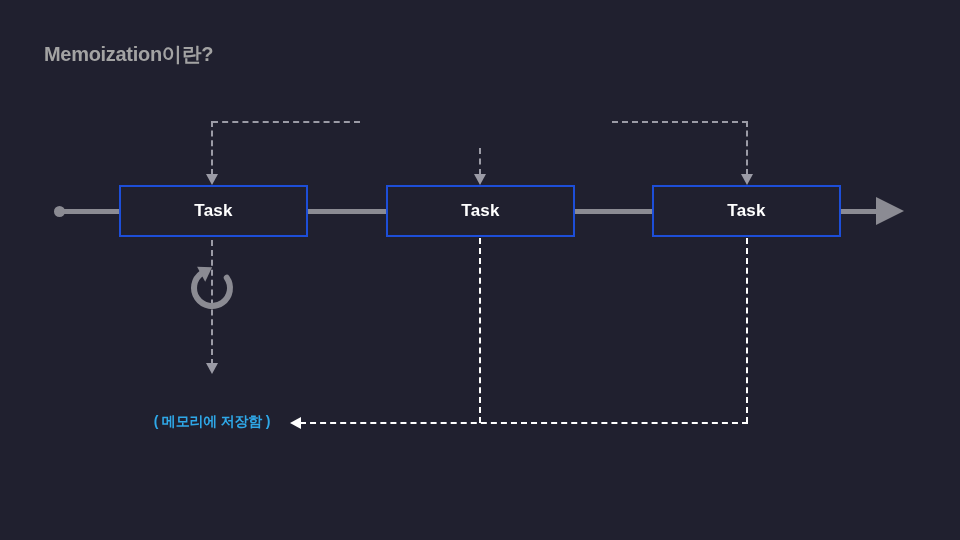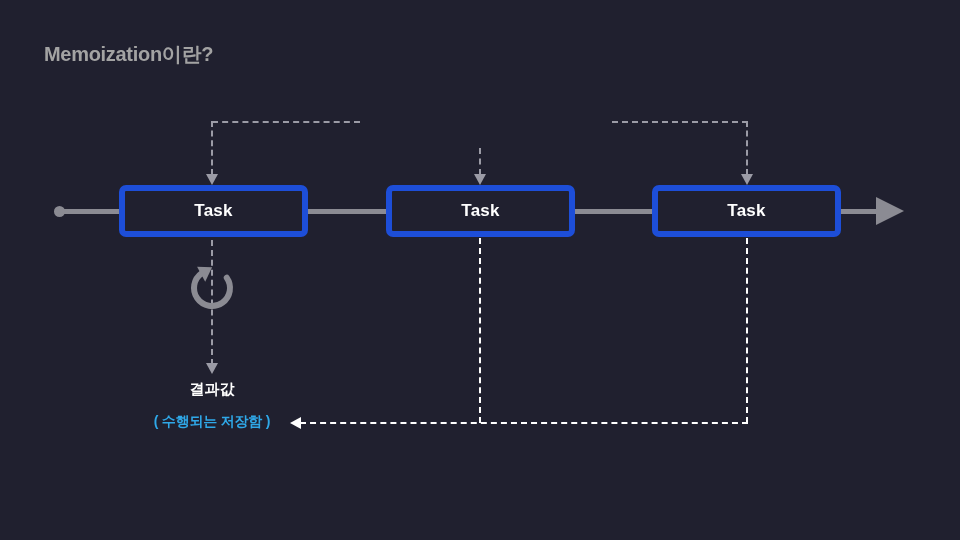--- a/index.html
+++ b/index.html
@@ -60,22 +60,22 @@
     border-left: 28px solid #8b8b93;
   }
 
   
   .task-box {
     position: absolute;
     top: 185px;
     width: 189px;
     height: 52px;
     box-sizing: border-box;
-    border: 6px solid #1d4ed8;
-    border-radius: 7px;
+    border: 2px solid #1d4ed8;
+    border-radius: 0;
     background: #20202f;
     display: flex;
     align-items: center;
     justify-content: center;
   }
   .task-label {
     font-size: 17px;
     font-weight: bold;
     color: #ffffff;
     letter-spacing: 0.2px;
@@ -208,21 +208,20 @@
   </div>
 
   <div class="dash-v-gray" style="left:211px; top:240px; height:125px;"></div>
   <div class="arrow-down-gray" style="left:206px; top:363px;"></div>
 
   <svg id="loop-icon" viewBox="0 0 52 52">
     <path d="M26 8 A18 18 0 1 0 44 26" fill="none" stroke="#8b8b93" stroke-width="6" stroke-linecap="round" transform="rotate(-35 26 26)"></path>
     <polygon points="26,0 38,9 24,17" fill="#8b8b93" transform="rotate(-35 26 26)"></polygon>
   </svg>
 
-  <div id="result-label">결과값</div>
-  <div id="memory-label">( 수행되는 저장함 )</div>
+  <div id="memory-label">( 메모리에 저장함 )</div>
 
   <div class="dash-v-white" style="left:479px; top:238px; height:185px;"></div>
   <div class="dash-v-white" style="left:746px; top:238px; height:185px;"></div>
   <div class="dash-h-white" style="left:300px; width:448px;"></div>
   <div class="arrow-left-white" style="left:290px; top:417px;"></div>
 
 </div>
 
 </body></html>

